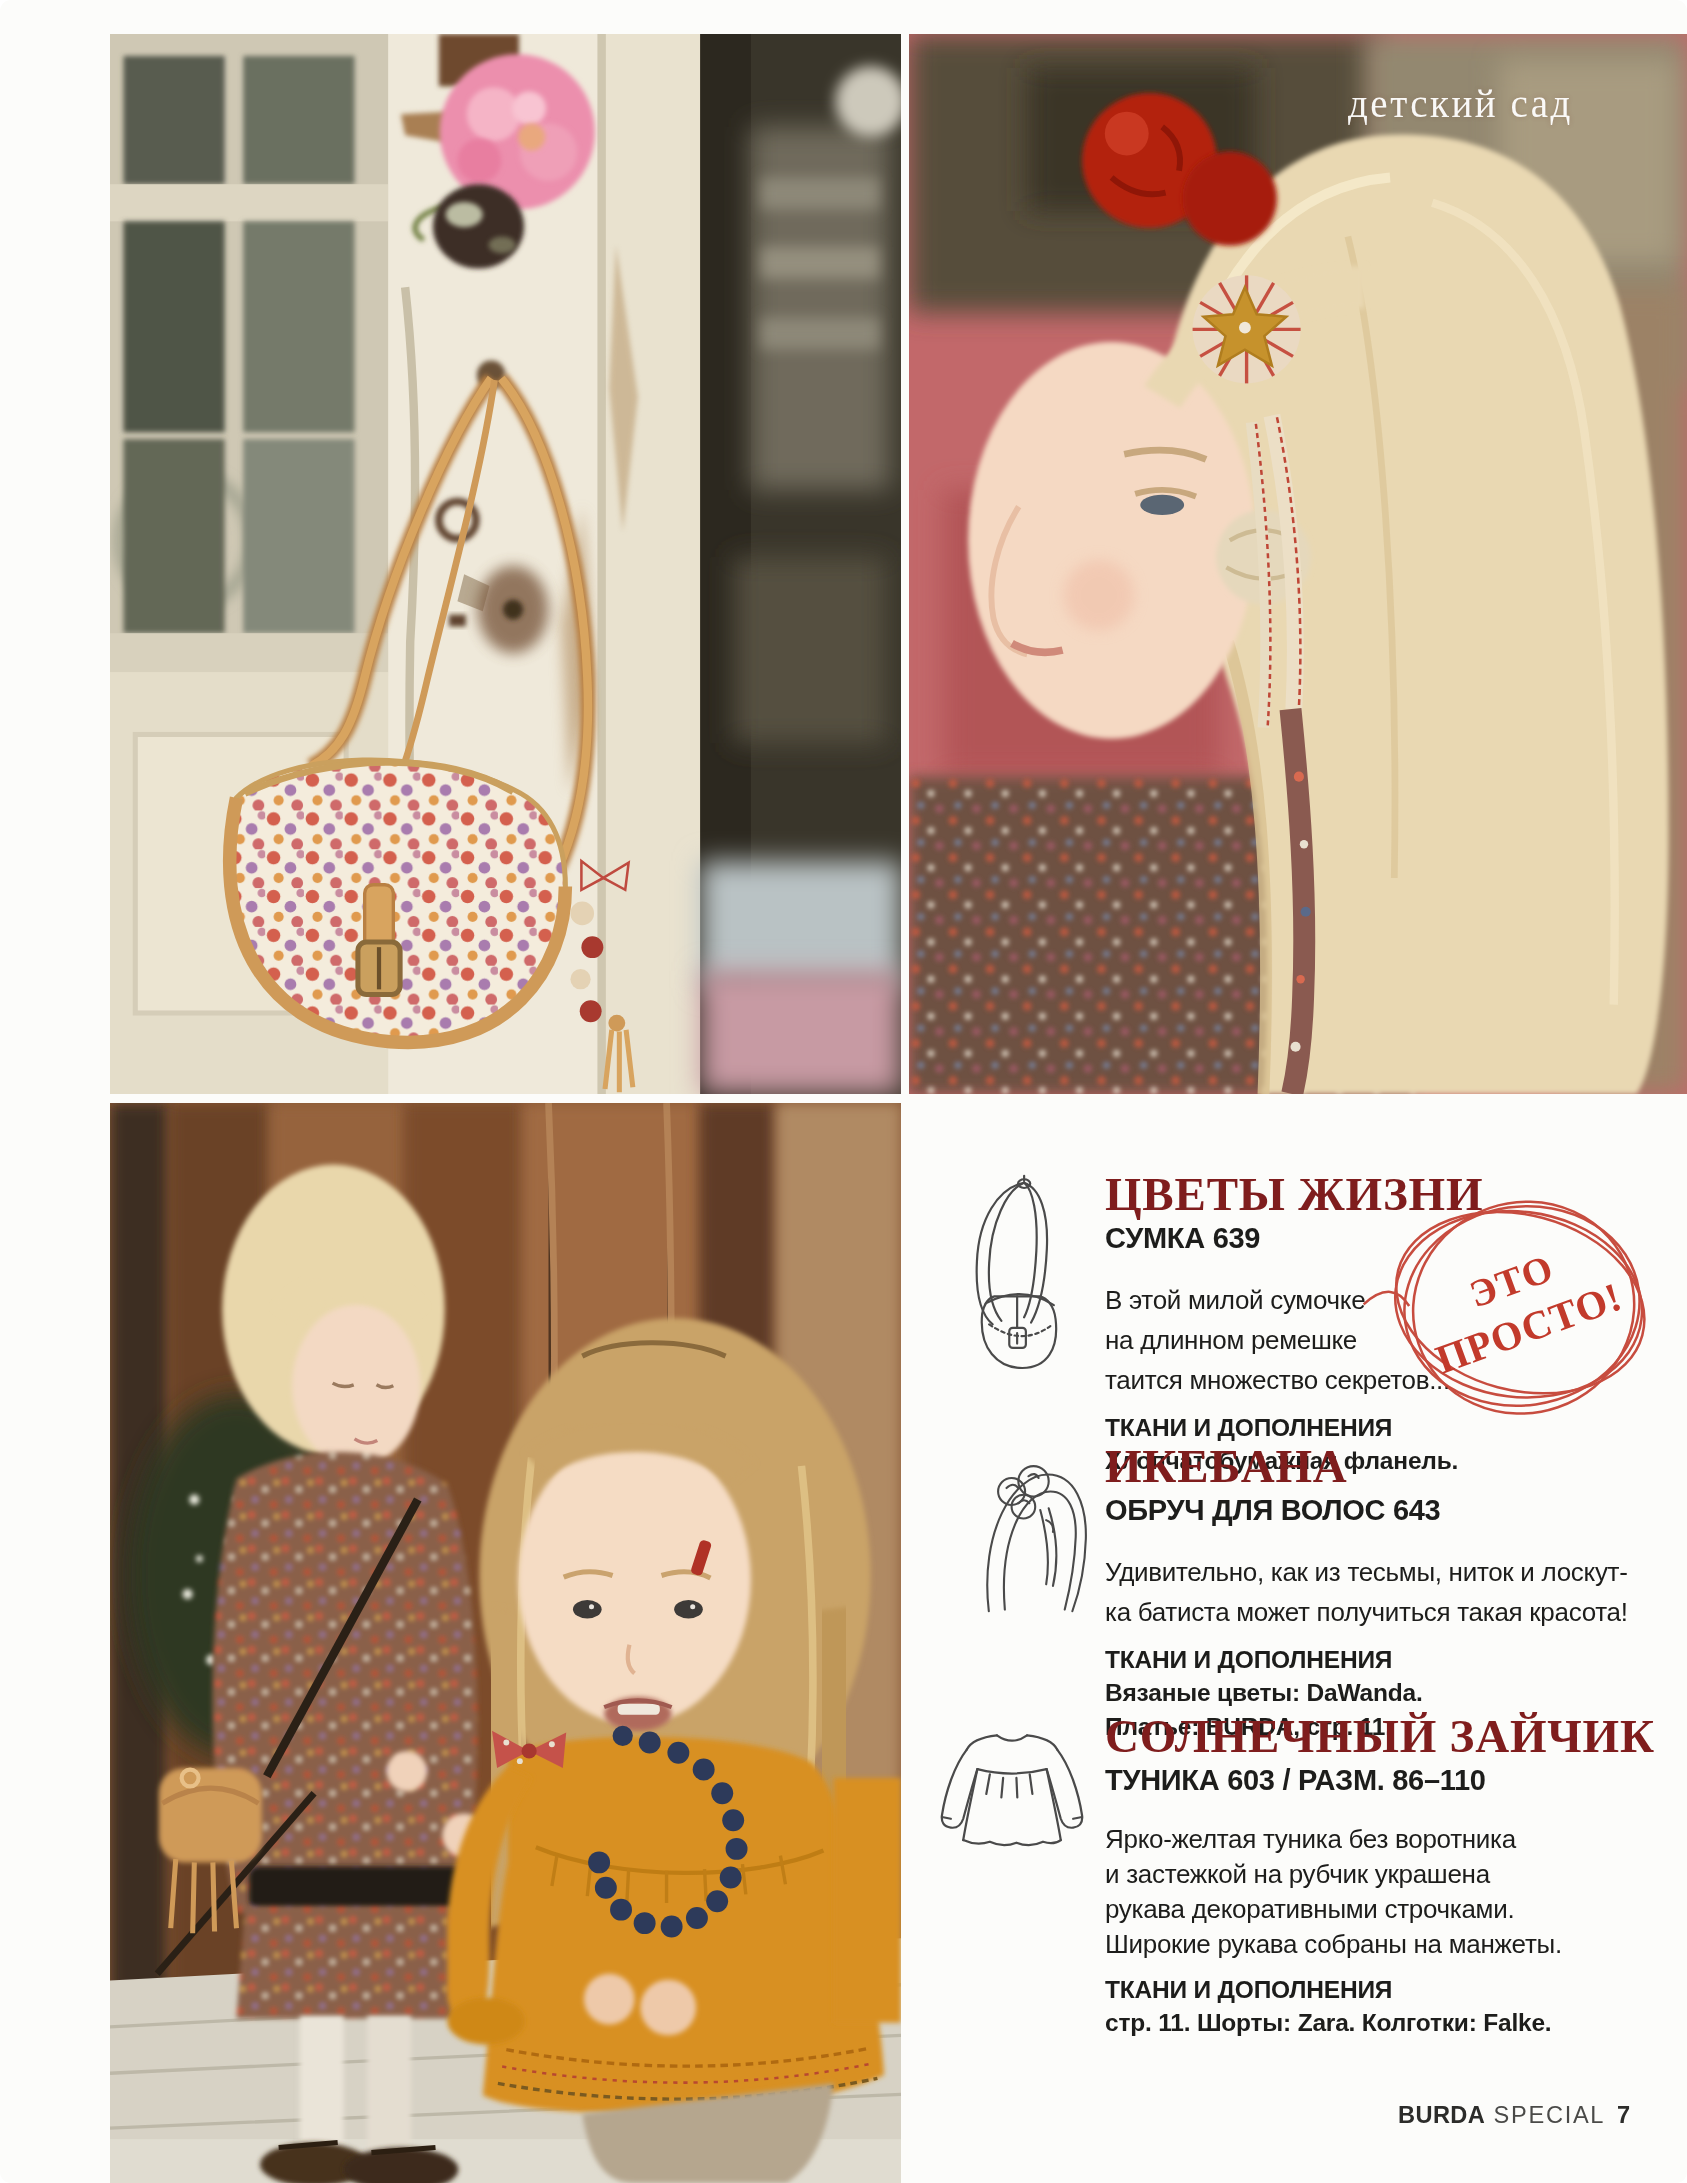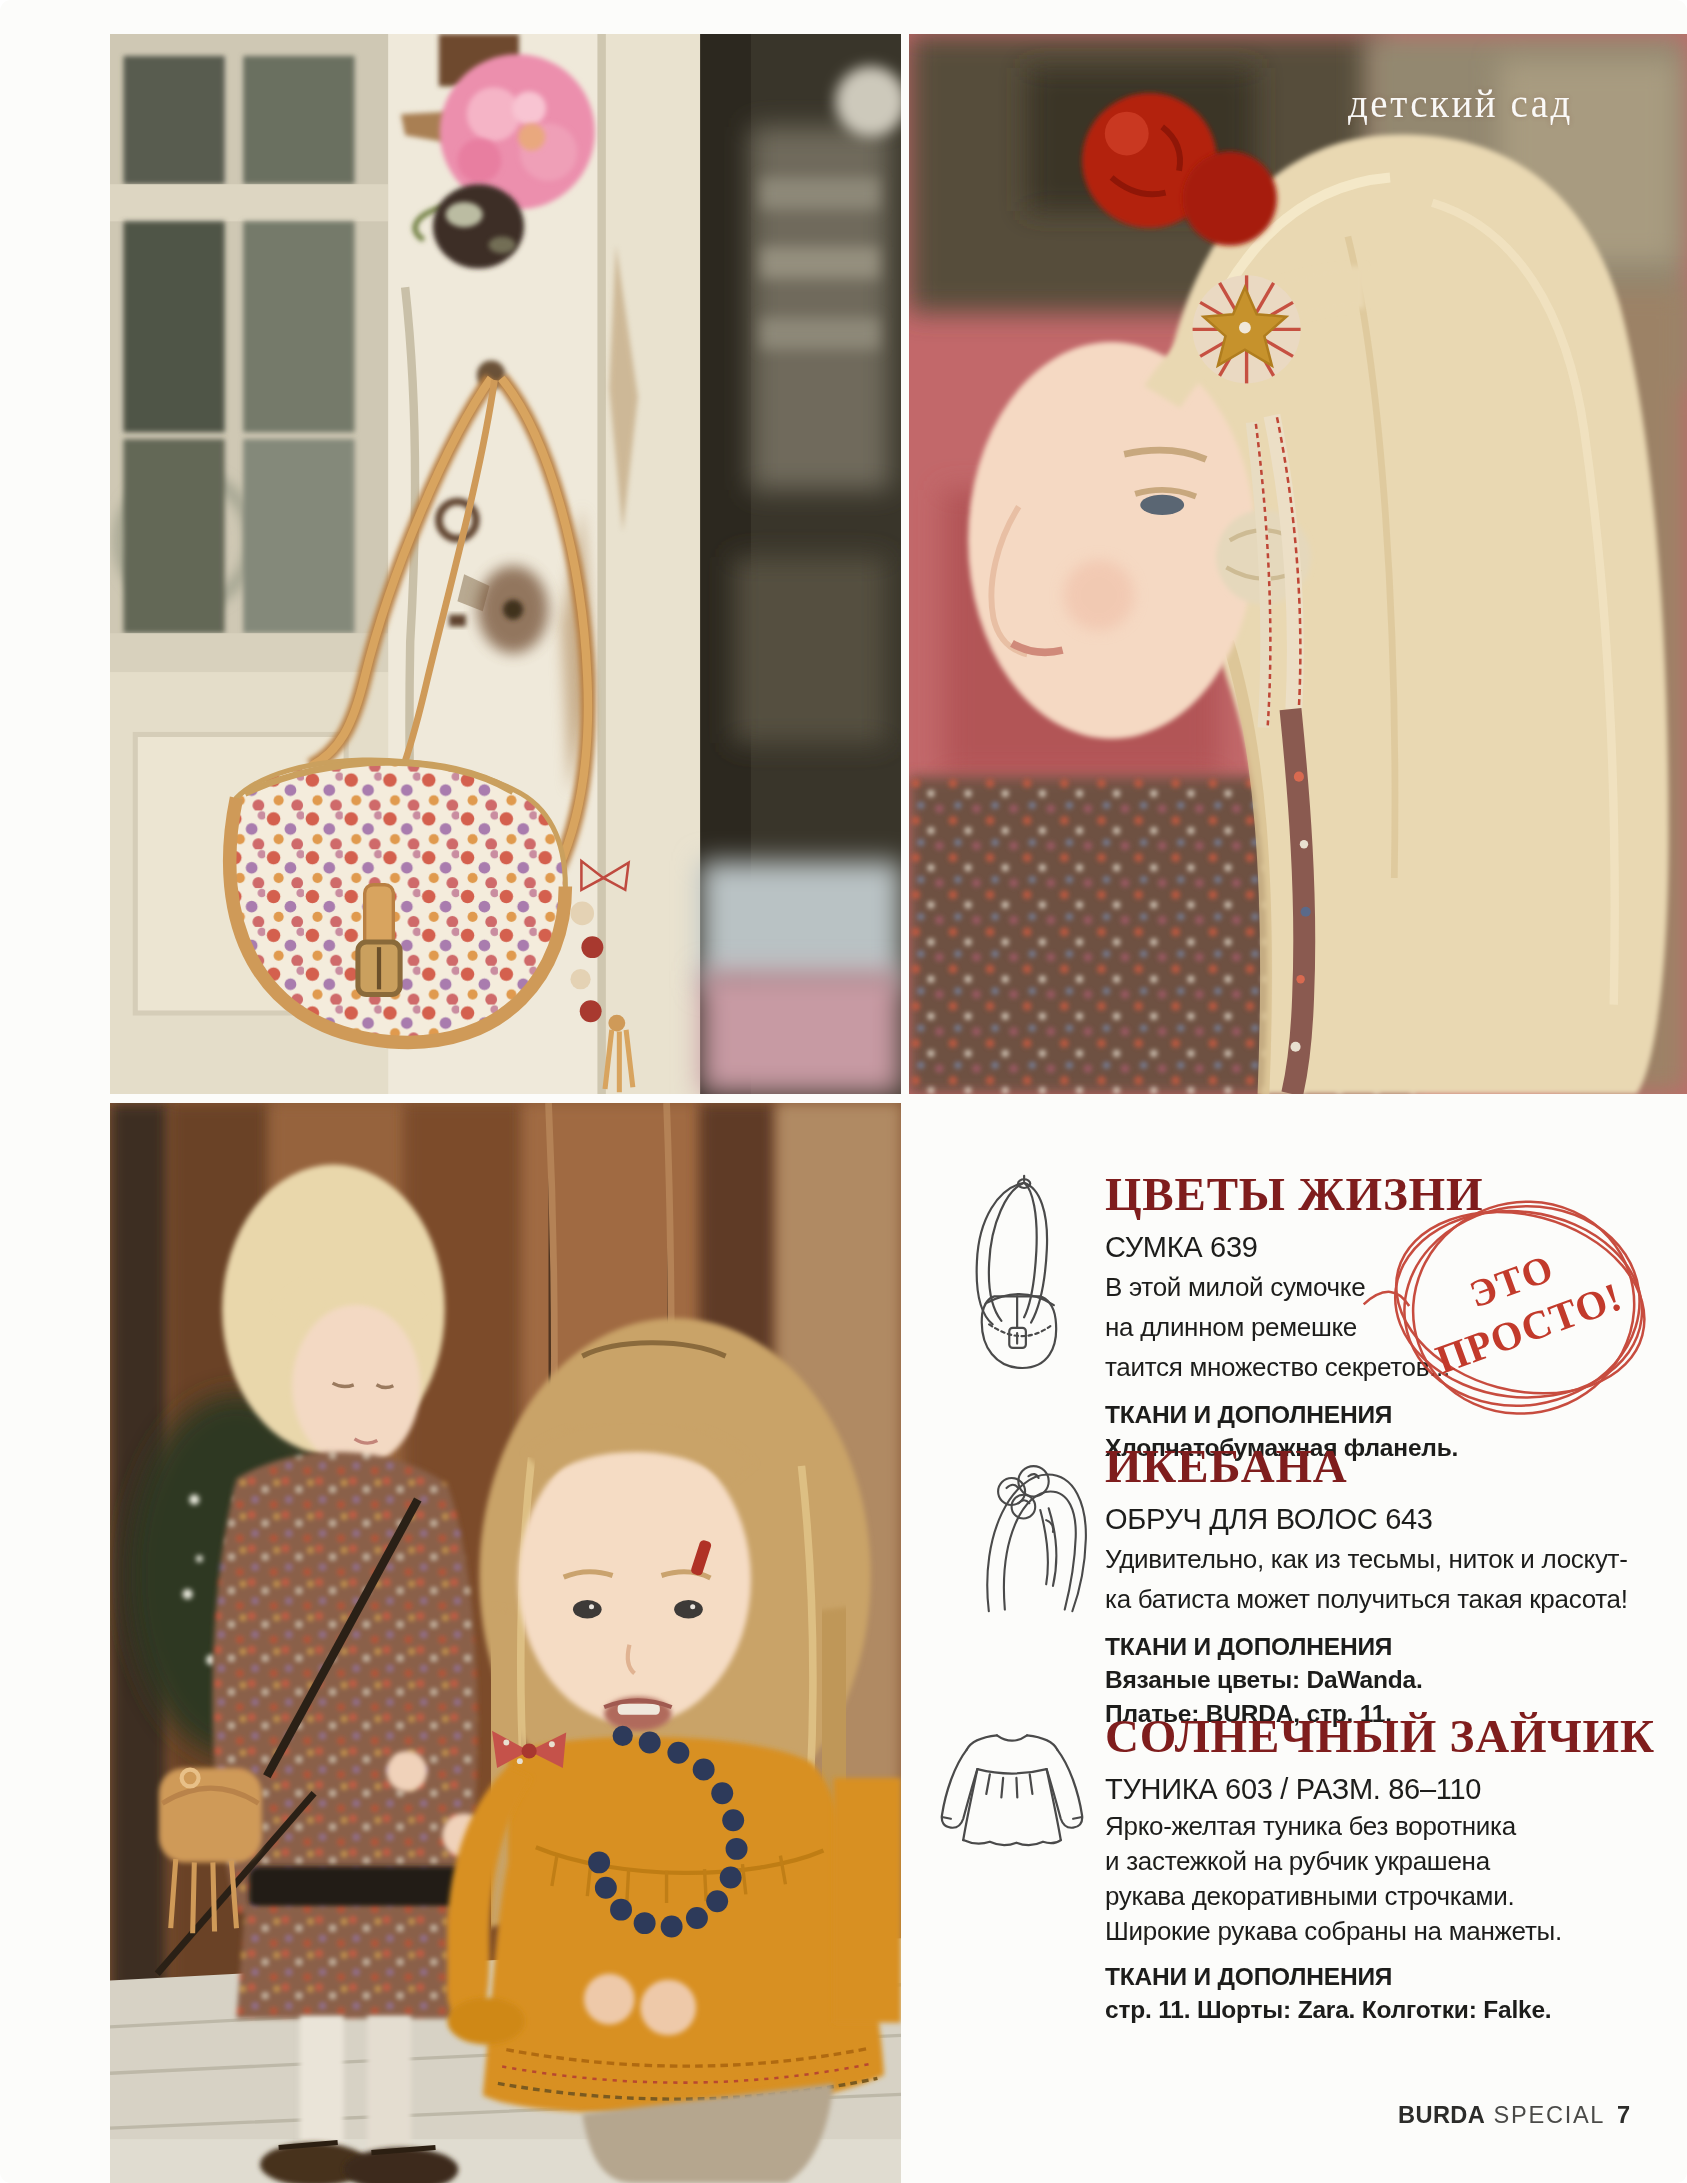--- a/index.html
+++ b/index.html
@@ -11,22 +11,22 @@
   #photo-tr{left:909px;top:34px;width:779px;height:1060px;}
   #photo-bl{left:110px;top:1103px;width:791px;height:1080px;}
   .overlay-title{position:absolute;left:439px;top:47px;width:304px;
       font-family:"Liberation Serif",serif;font-size:39px;letter-spacing:2.5px;
       color:rgba(255,255,255,.95);text-shadow:0 0 5px rgba(120,60,40,.25);}
   .icon-box{position:absolute;}
   .icon-box svg{display:block;width:100%;height:100%;}
   .section{position:absolute;left:1105px;width:565px;}
   .sec-title{font-family:"Liberation Serif",serif;font-weight:bold;font-size:47px;
       line-height:1.02;letter-spacing:0.8px;color:#7f1d1d;}
-  .sec-sub{font-weight:normal;font-size:29px;line-height:1.15;margin-top:12px;letter-spacing:-0.3px;}
-  .sec-body{margin-top:3px;}
+  .sec-sub{font-weight:bold;font-size:29px;line-height:1.15;margin-top:3px;letter-spacing:-0.3px;}
+  .sec-body{margin-top:25px;}
   .bline{font-size:26px;line-height:40px;letter-spacing:-0.3px;}
   .s3 .bline{line-height:35px;}
   .mat-label{font-weight:bold;font-size:24.5px;line-height:32px;margin-top:11.8px;letter-spacing:-0.2px;}
   .mline{font-weight:bold;font-size:24.5px;line-height:34px;letter-spacing:-0.2px;}
   #sec-1{top:1171px;} #sec-2{top:1443px;} #sec-3{top:1713px;}
   #icon-1{left:953px;top:1174px;width:137px;height:201px;}
   #icon-2{left:967px;top:1456px;width:128px;height:162px;}
   #icon-3{left:926px;top:1723px;width:172px;height:133px;}
   #stamp{position:absolute;left:1360px;top:1178px;width:297px;height:256px;}
   #stamp svg{width:100%;height:100%;display:block;}

